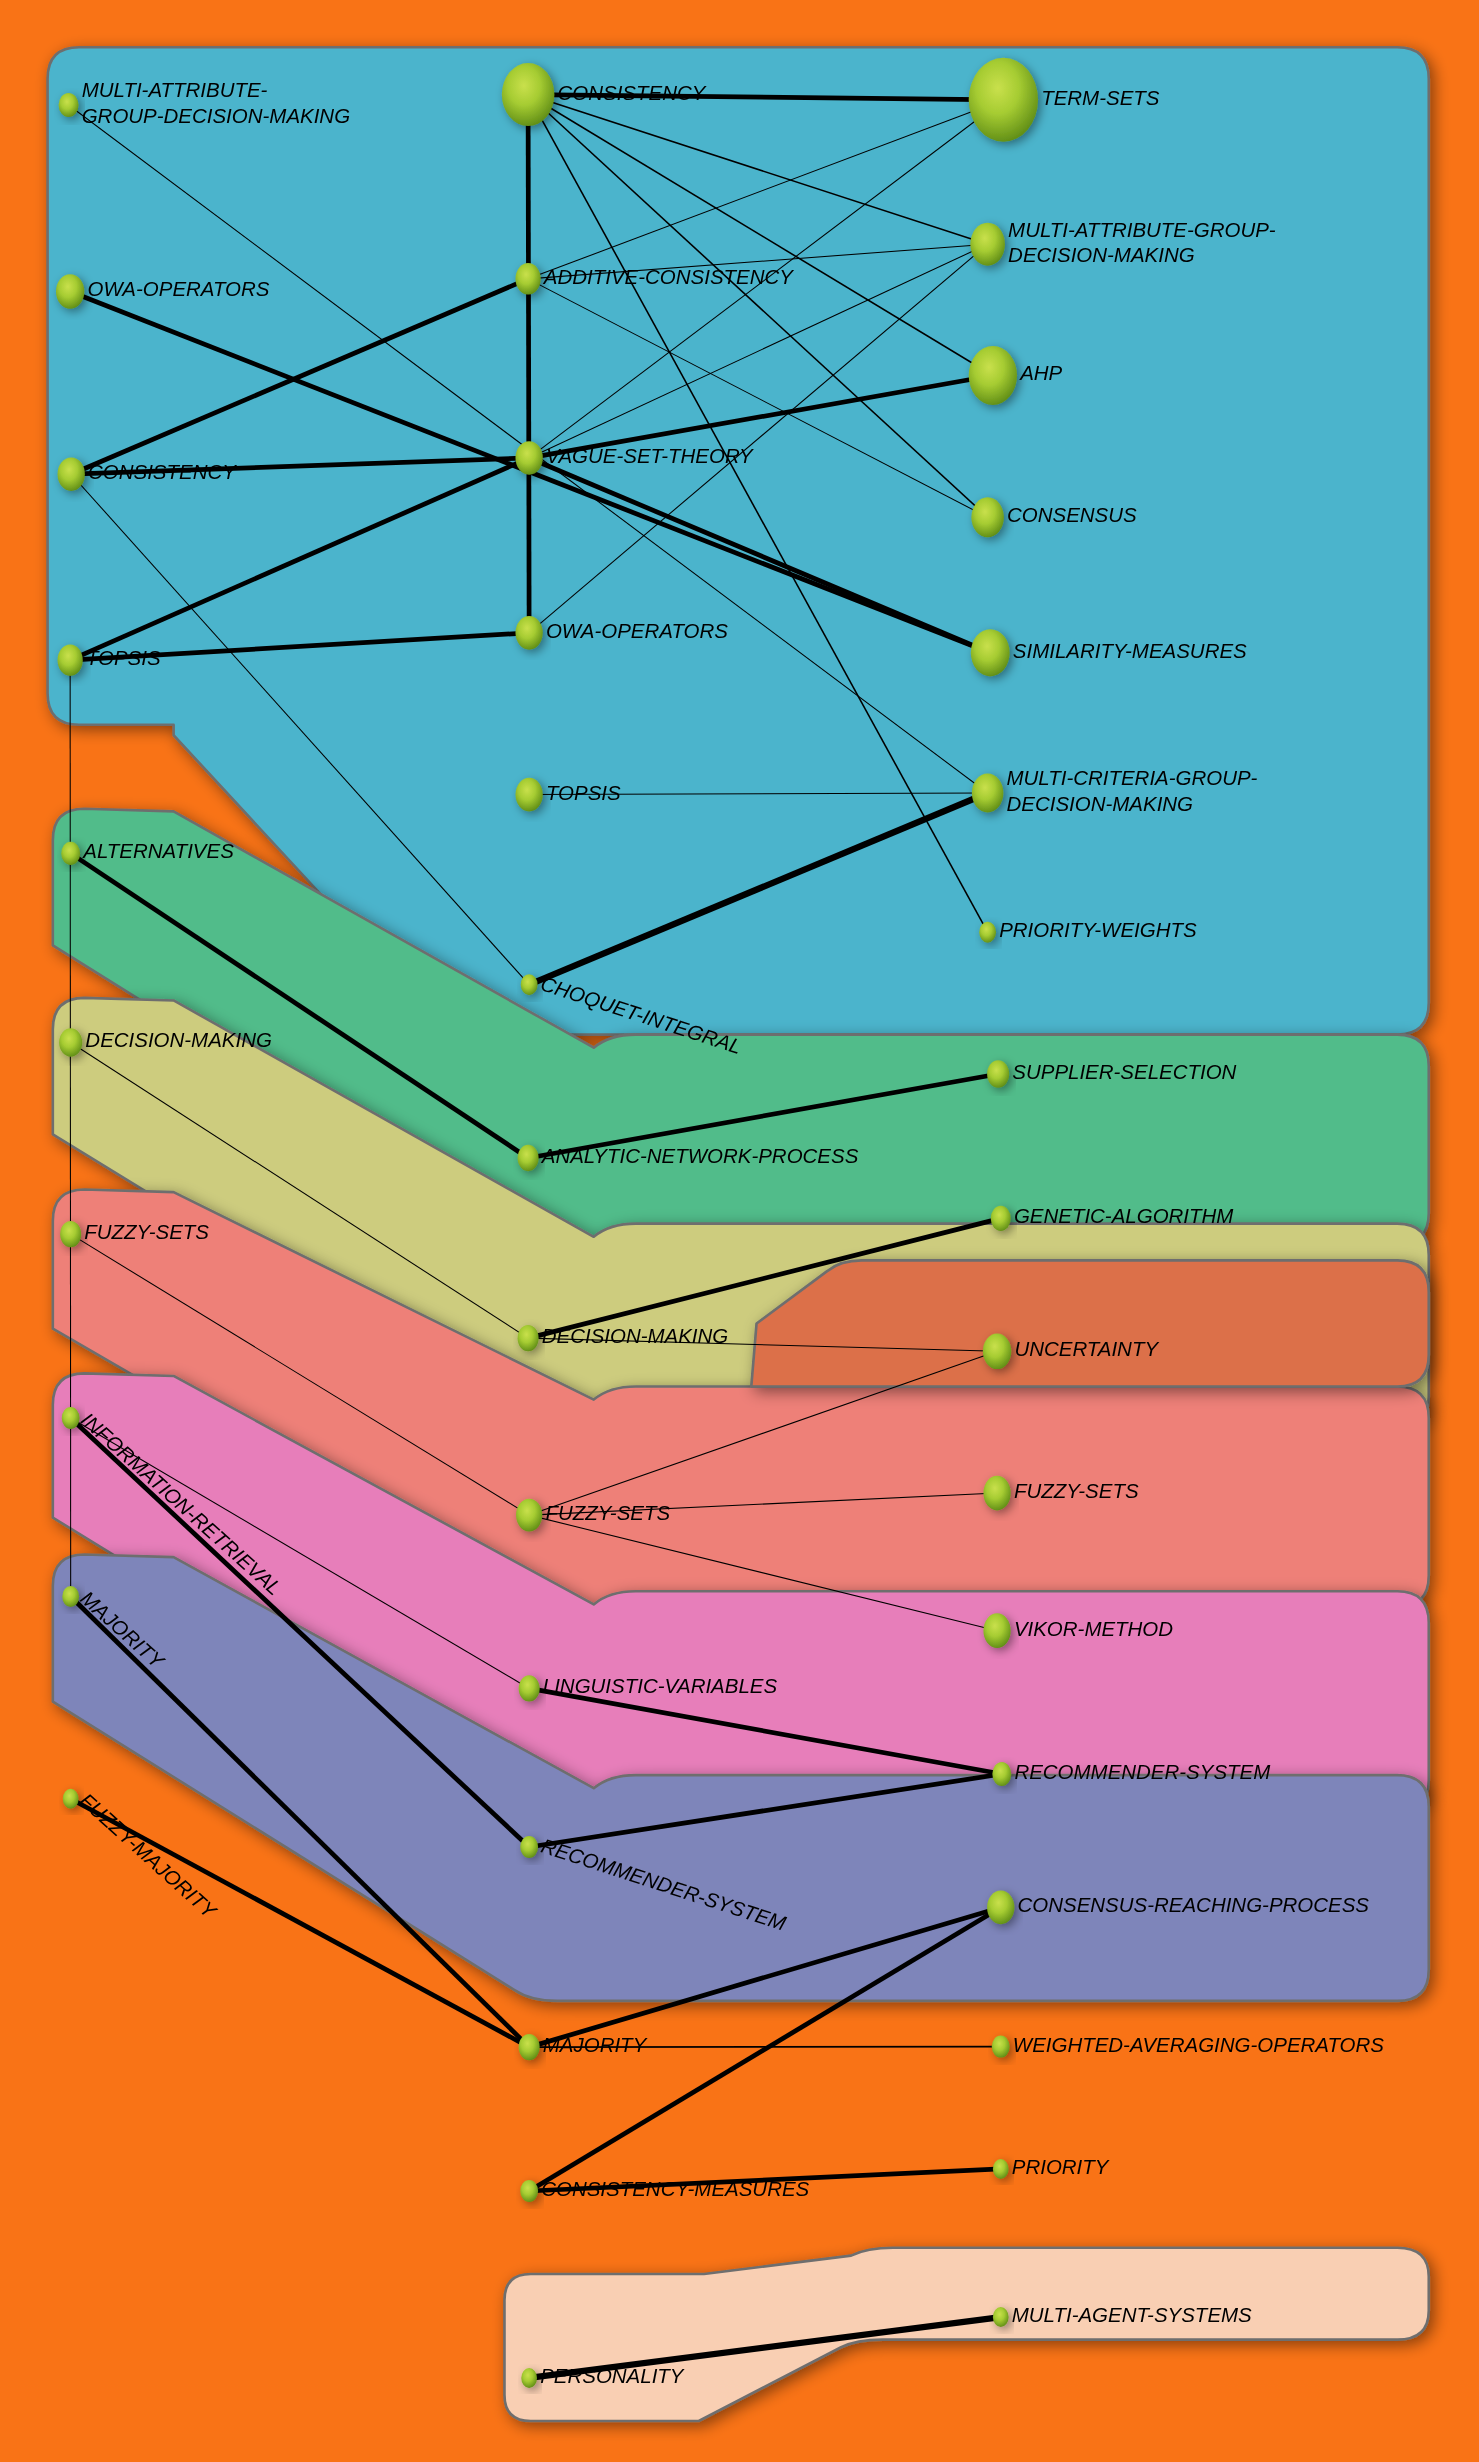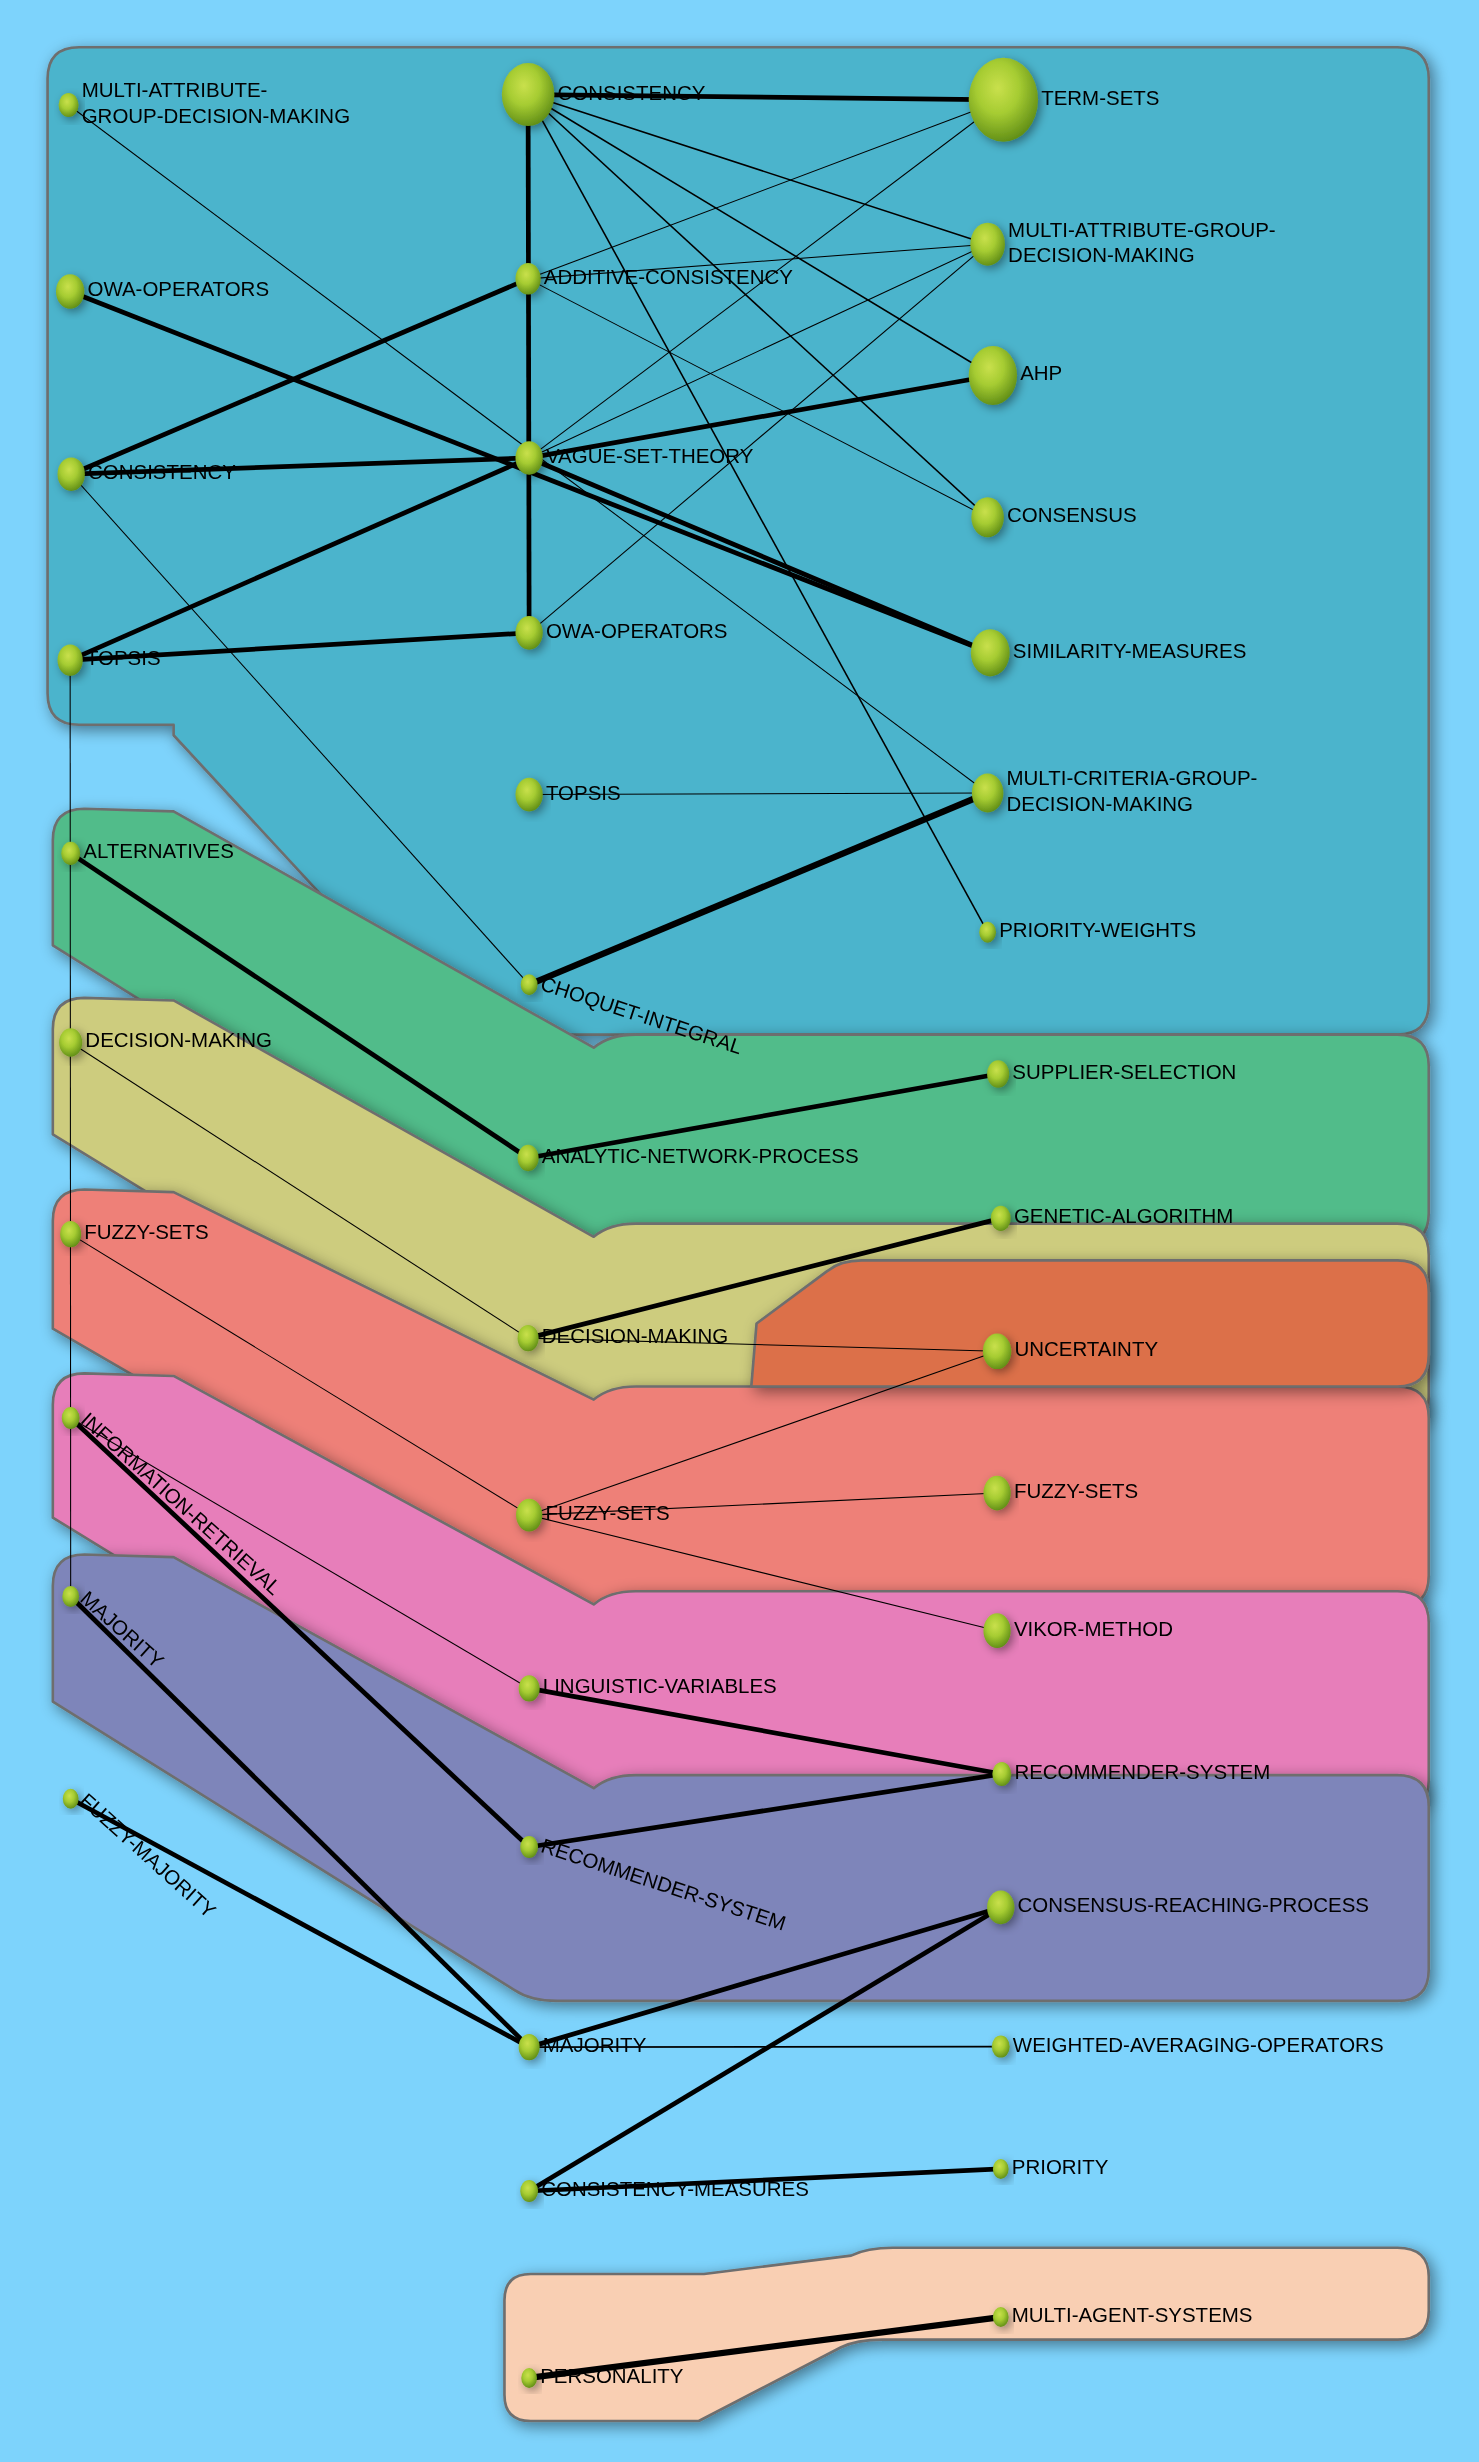--- a/index.html
+++ b/index.html
@@ -1,17 +1,17 @@
 <!DOCTYPE html>
 <html style="font-size:8.4px"><head>
 <meta charset="utf-8">
 <style>
   html,body{margin:0;padding:0;background:#ffffff;}
   body{font-family:"Liberation Sans", sans-serif;}
-  #stage{position:relative;width:1480px;height:2462px;background:#7dd3fc;overflow:hidden;}
+  #stage{position:relative;width:1480px;height:2462px;background:#f97316;overflow:hidden;font-style:italic;}
   svg{display:block;width:1480px;height:2462px;}
   .nodelabel{font-family:"Liberation Sans", sans-serif;font-size:39px;fill:#000;dominant-baseline:middle;}
 </style>
 </head>
 <body>
 
 <div id="stage">
   <svg id="canvas" viewBox="0 0 2817 4688" xmlns="http://www.w3.org/2000/svg">
     <defs>
       <radialGradient id="nodeGrad" cx="42%" cy="36%" r="68%">

